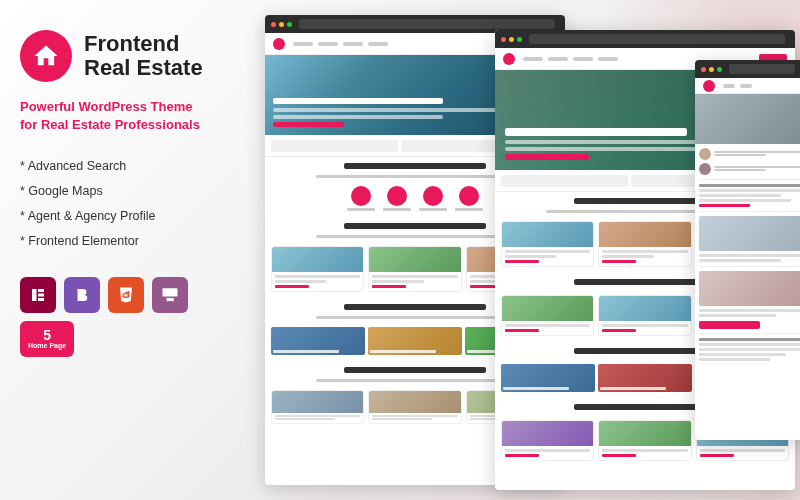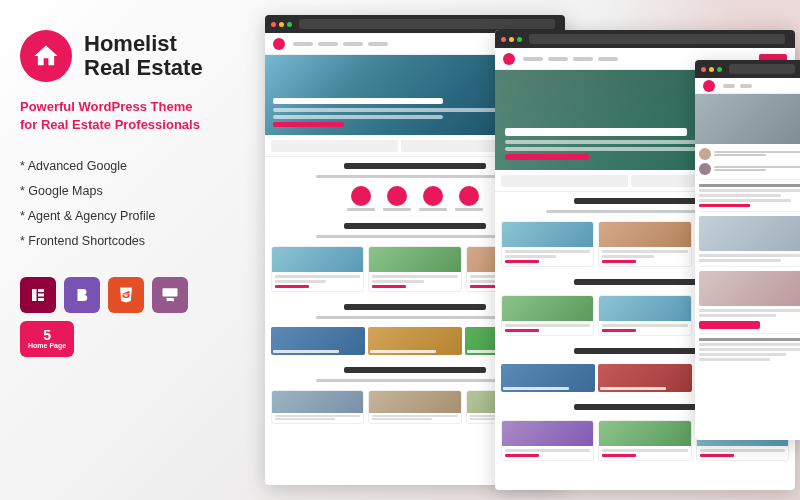--- a/index.html
+++ b/index.html
@@ -517,34 +517,34 @@
 
 <div class="left-panel">
 
   <div class="logo-area">
     <div class="logo-icon">
       <svg viewBox="0 0 24 24">
         <path d="M10 20v-6h4v6h5v-8h3L12 3 2 12h3v8z"></path>
       </svg>
     </div>
     <div class="logo-text">
-      <span class="logo-title">Homelist</span>
+      <span class="logo-title">Frontend</span>
       <span class="logo-subtitle">Real Estate</span>
     </div>
   </div>
 
   <div class="tagline">
     Powerful WordPress Theme<br>for Real Estate Professionals
   </div>
 
   <ul class="features-list">
-    <li>* Advanced Google</li>
+    <li>* Advanced Search</li>
     <li>* Google Maps</li>
     <li>* Agent &amp; Agency Profile</li>
-    <li>* Frontend Shortcodes</li>
+    <li>* Frontend Elementor</li>
   </ul>
 
   <div class="badges">
     <div class="badge badge-elementor">
       <svg width="18" height="18" viewBox="0 0 24 24" fill="white">
           <rect x="4" y="4" width="6" height="16"></rect>
           <rect x="12" y="4" width="8" height="4"></rect>
           <rect x="12" y="10" width="8" height="4"></rect>
           <rect x="12" y="16" width="8" height="4"></rect>
         </svg>

